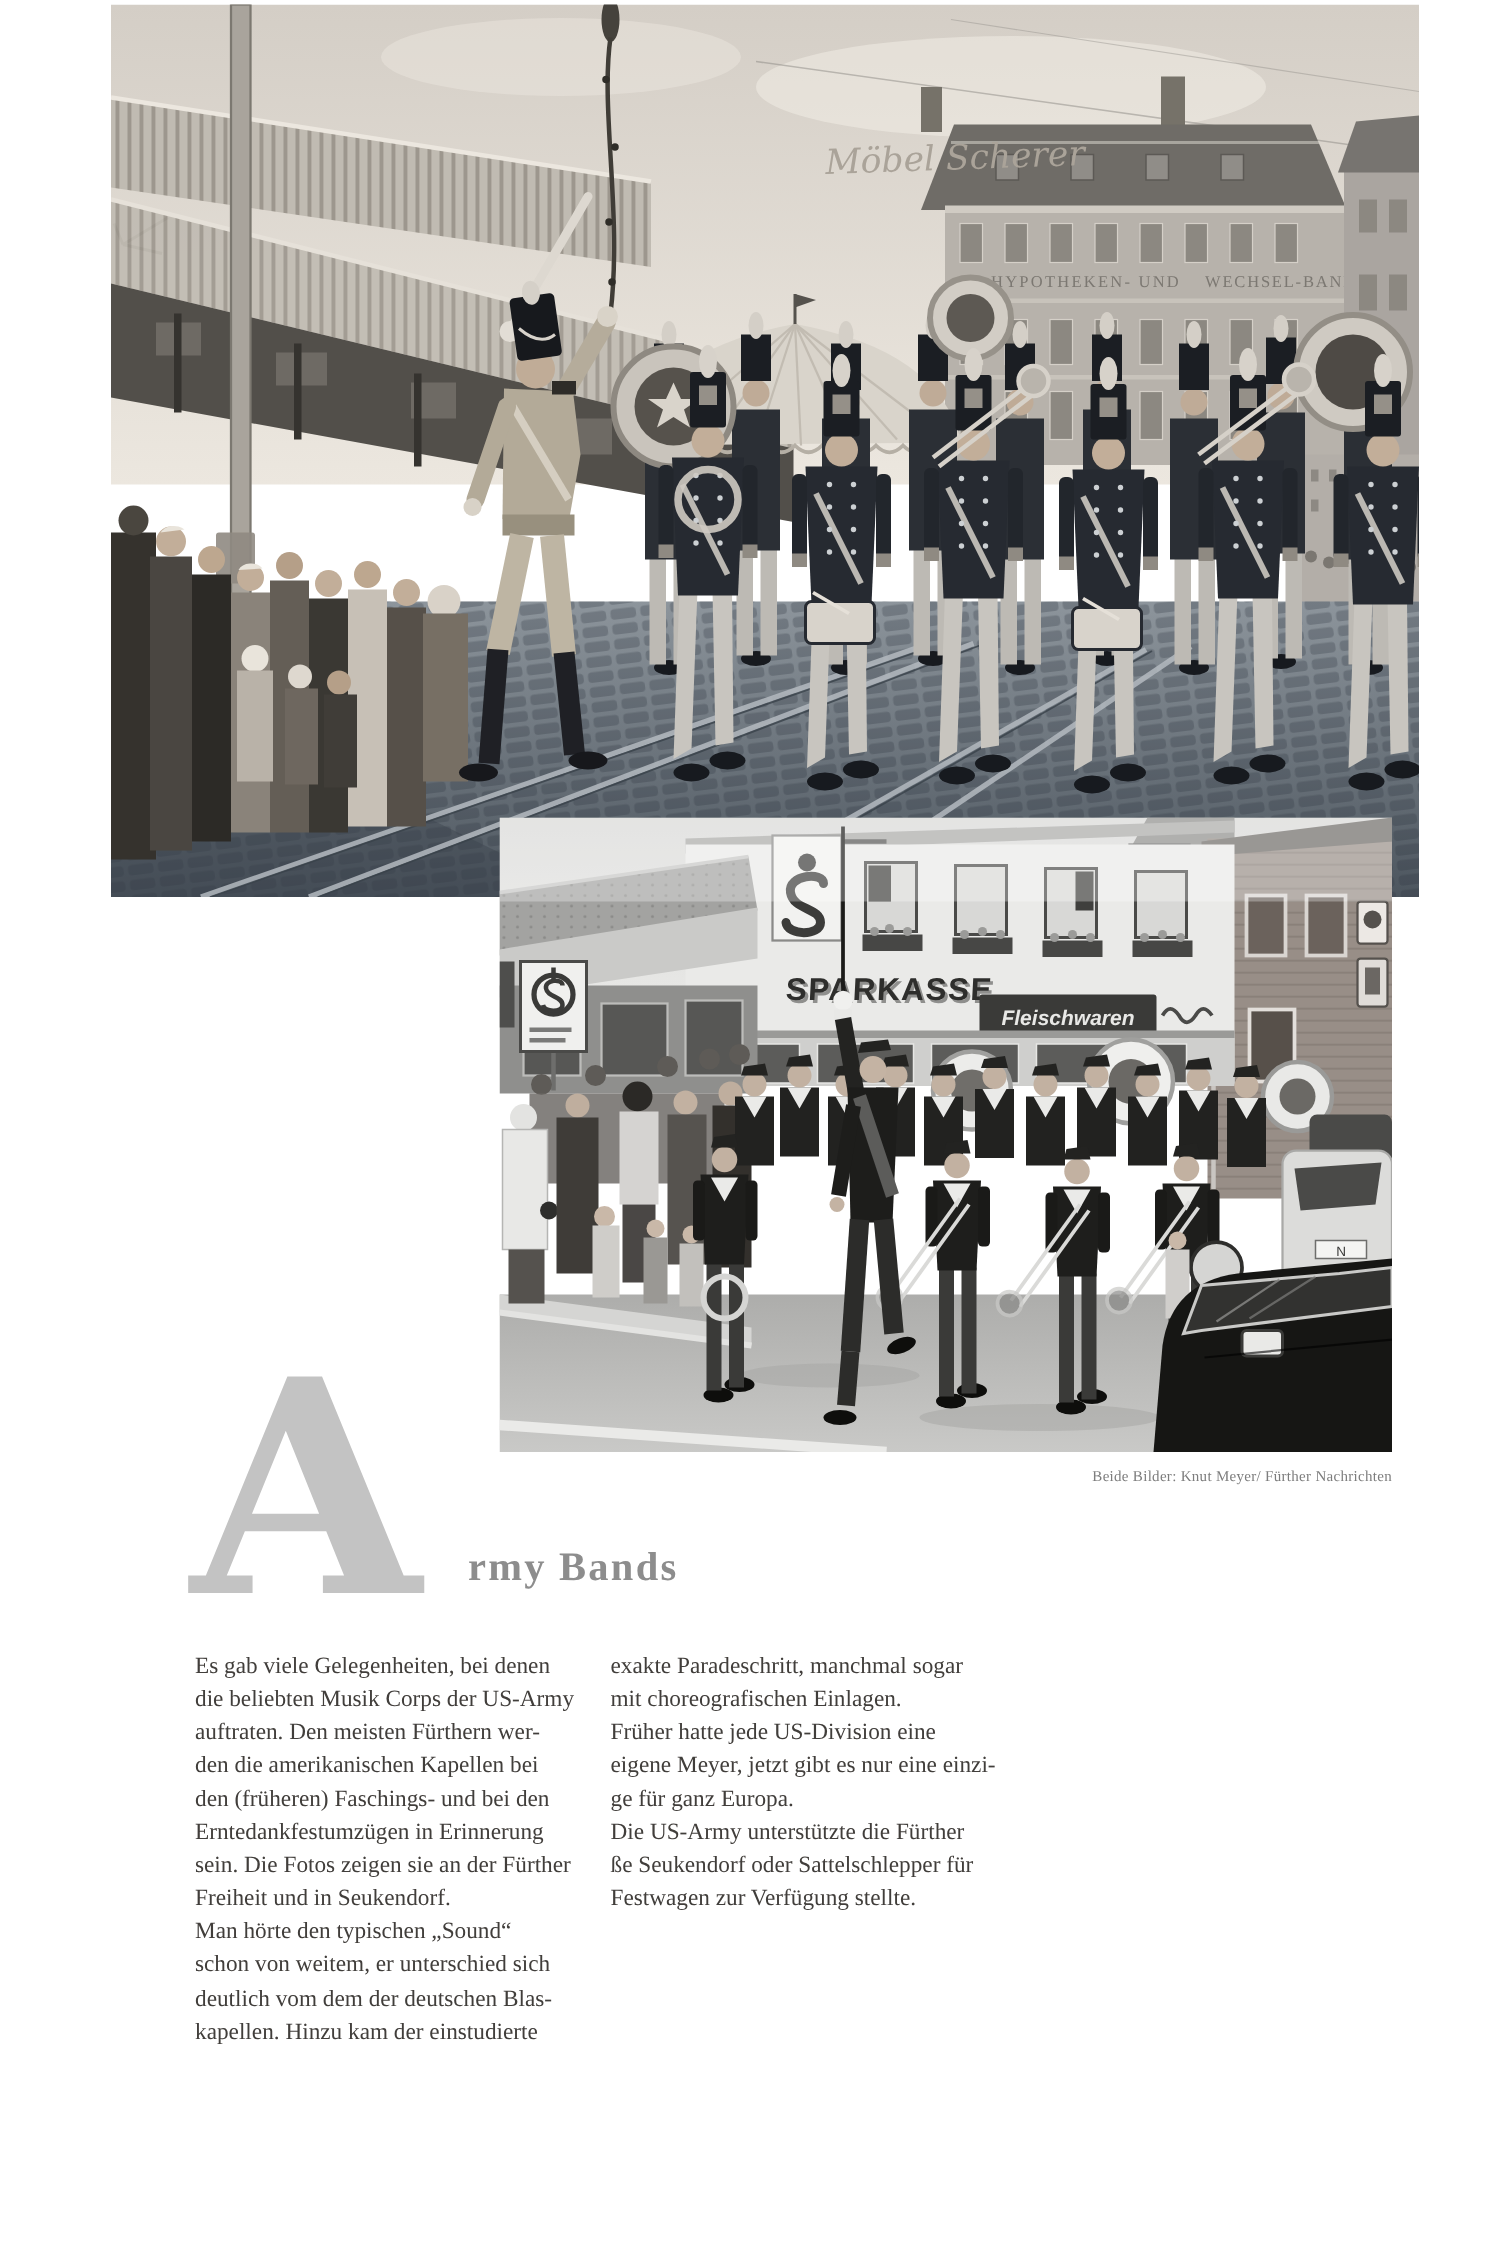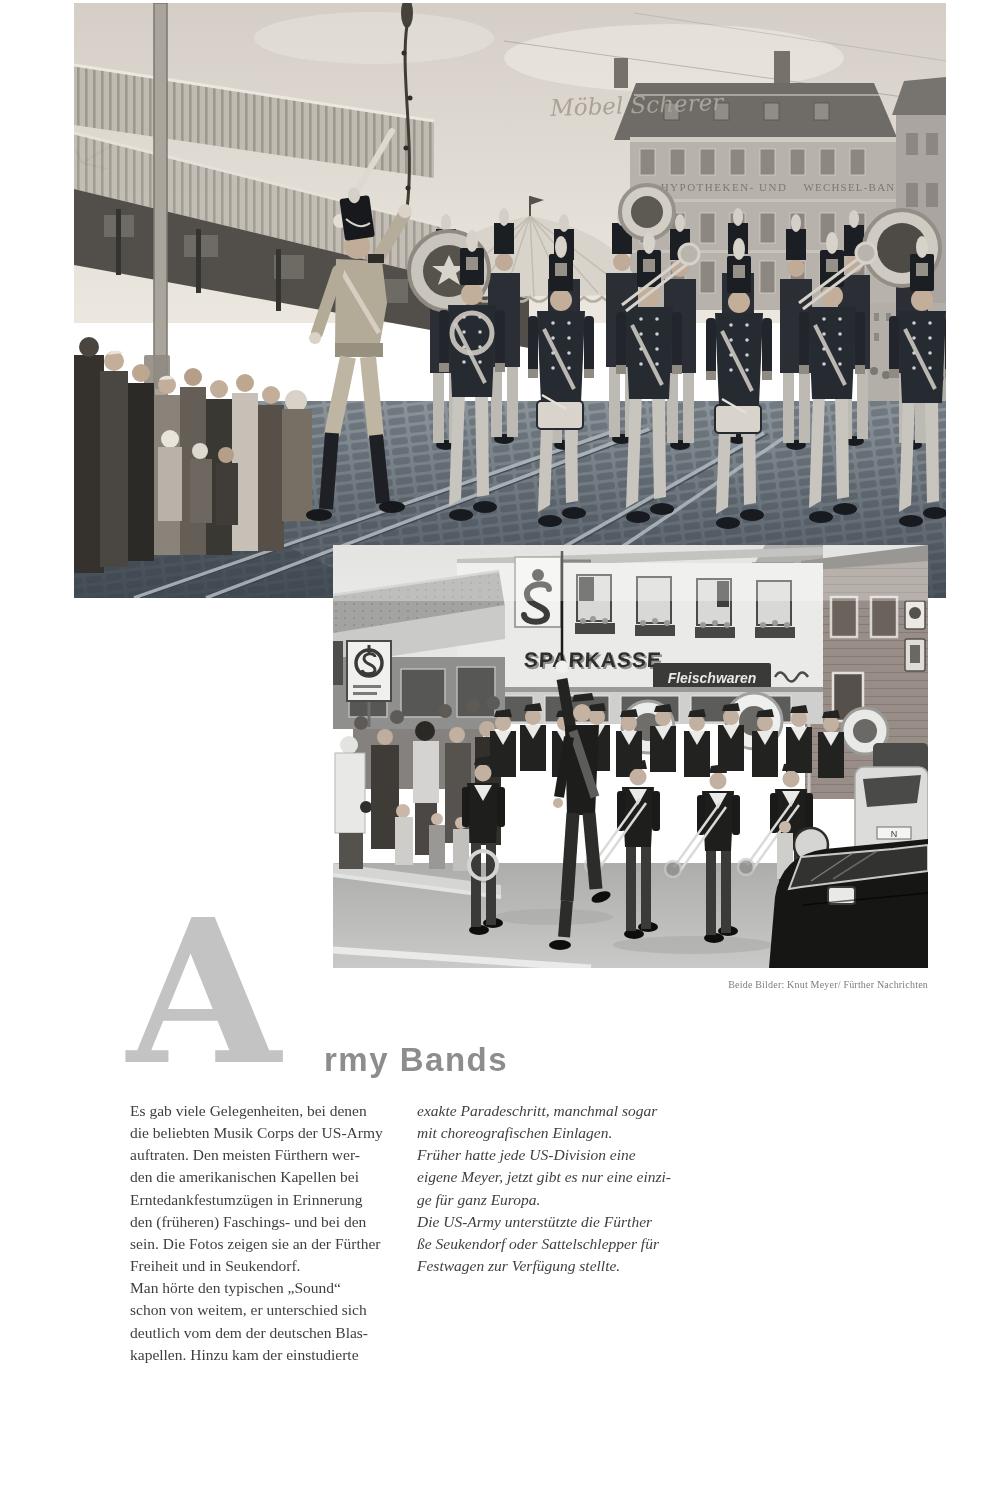--- a/index.html
+++ b/index.html
@@ -6,27 +6,27 @@
   .page{position:relative;width:1000px;height:1503px;background:#ffffff;
         font-family:"Liberation Serif",serif;overflow:hidden;}
   figure.photo{position:absolute;margin:0;padding:0;}
   figure.photo svg{display:block;width:100%;height:100%;}
   .photo-top{left:74px;top:3px;width:872px;height:595px;}
   .photo-bottom{left:333px;top:545px;width:595px;height:423px;}
   .credit{position:absolute;top:979px;right:72px;font-size:10px;color:#7d7d7d;
           letter-spacing:.2px;font-family:"Liberation Serif",serif;}
   .dropcap{position:absolute;left:127px;top:894px;font-family:"DejaVu Serif",serif;
            font-weight:bold;font-size:198px;line-height:1;color:#c3c3c3;}
-  .headline{position:absolute;left:312px;top:1029px;margin:12px;
-            font-family:Liberation Sans, sans-serif;font-size:33px;font-weight:bold;
+  .headline{position:absolute;left:312px;top:1029px;margin:0;
+            font-family:Liberation Serif, serif;font-size:27px;font-weight:bold;
             color:#8d8d8d;letter-spacing:1.5px;}
   .col{position:absolute;top:1100px;width:276px;font-size:15.5px;
        line-height:22.15px;color:#413e3b;}
   .col-left{left:130px;font-family:Liberation Serif, serif;}
-  .col-right{left:417px;font-style:italic;}
+  .col-right{left:407px;}
   .tline{white-space:nowrap;}
 </style>
 </head>
 <body>
 
 <div class="page">
 
   <figure class="photo photo-top">
     <svg viewBox="0 0 872 595" preserveAspectRatio="none">
       <defs>
@@ -633,22 +633,22 @@
   <div class="credit">Beide Bilder: Knut Meyer/ Fürther Nachrichten</div>
 
   <div class="dropcap">A</div>
   <h1 class="headline">rmy Bands</h1>
 
   <div class="col col-left">
       <div class="tline">Es gab viele Gelegenheiten, bei denen</div>
       <div class="tline">die beliebten Musik Corps der US-Army</div>
       <div class="tline">auftraten. Den meisten Fürthern wer-</div>
       <div class="tline">den die amerikanischen Kapellen bei</div>
+      <div class="tline">den (früheren) Faschings- und bei den</div>
       <div class="tline">Erntedankfestumzügen in Erinnerung</div>
-      <div class="tline">den (früheren) Faschings- und bei den</div>
       <div class="tline">sein. Die Fotos zeigen sie an der Fürther</div>
       <div class="tline">Freiheit und in Seukendorf.</div>
       <div class="tline">Man hörte den typischen „Sound“</div>
       <div class="tline">schon von weitem, er unterschied sich</div>
       <div class="tline">deutlich vom dem der deutschen Blas-</div>
       <div class="tline">kapellen. Hinzu kam der einstudierte</div>
     </div>
   <div class="col col-right">
       <div class="tline">exakte Paradeschritt, manchmal sogar</div>
       <div class="tline">mit choreografischen Einlagen.</div>

